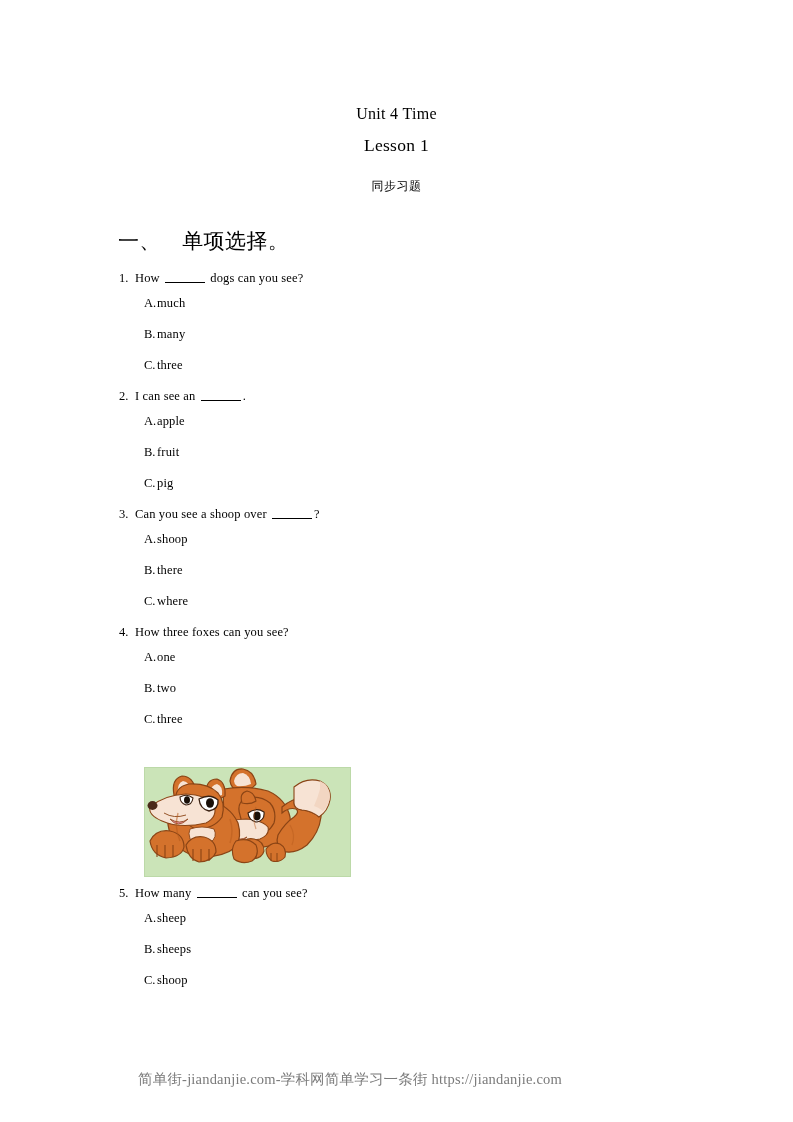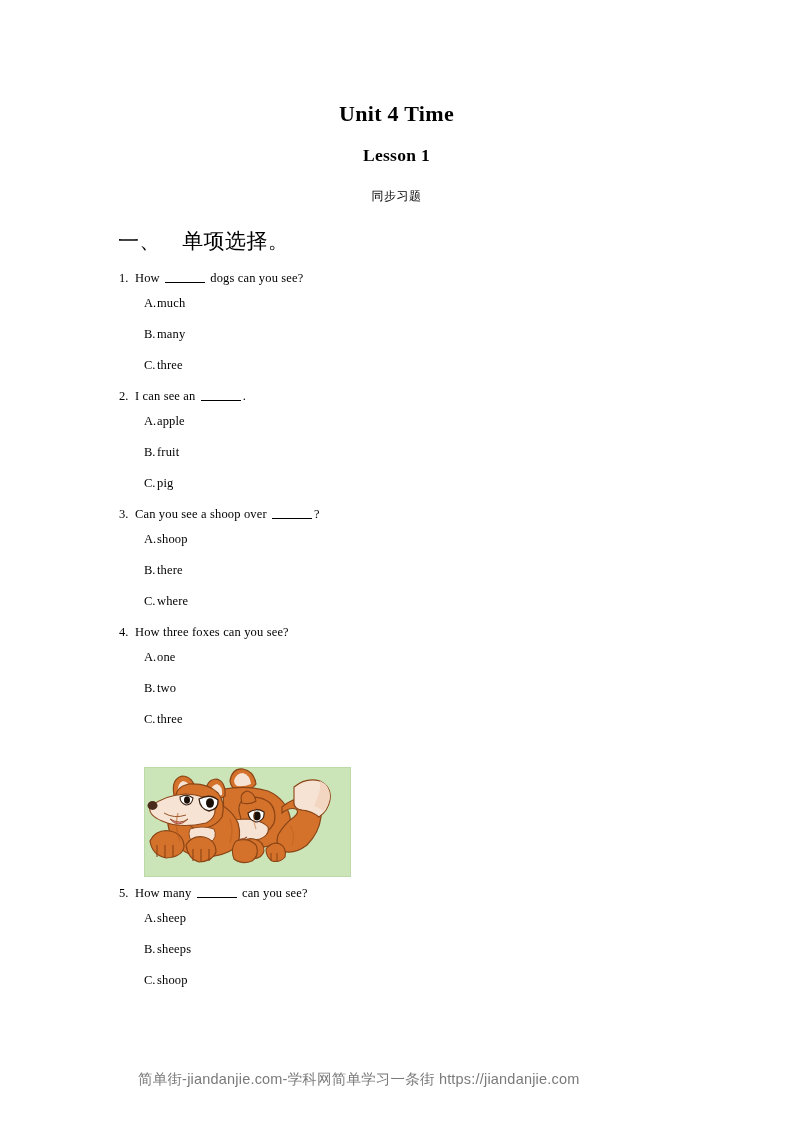--- a/index.html
+++ b/index.html
@@ -25,30 +25,30 @@
 
   
   .title-block {
     position: absolute;
     top: 103px;
     left: 0;
     width: 793px;
     text-align: center;
   }
   .title-main {
-    font-size: 22px;
-    font-weight: bold;
+    font-size: 16px;
+    font-weight: normal;
     line-height: 22px;
     letter-spacing: 0.3px;
   }
   .title-sub {
     font-size: 17.5px;
-    font-weight: bold;
+    font-weight: normal;
     line-height: 22px;
-    margin-top: 19px;
+    margin-top: 9px;
     letter-spacing: 0.3px;
   }
   .title-cn {
     font-size: 12px;
     font-weight: normal;
     line-height: 22px;
     margin-top: 19px;
     letter-spacing: 0.5px;
   }
 
@@ -135,21 +135,21 @@
     height: 110px;
     overflow: hidden;
   }
   .figure svg { display: block; }
 
   
   .footer {
     position: absolute;
     left: 138px;
     top: 1069px;
-    font-family: Liberation Sans, sans-serif;
+    font-family: Liberation Serif, serif;
     font-size: 14.5px;
     line-height: 20px;
     color: #7a7a7a;
     letter-spacing: 0.2px;
     white-space: pre;
     text-align: right;
   }
 </style>
 </head>
 <body>

